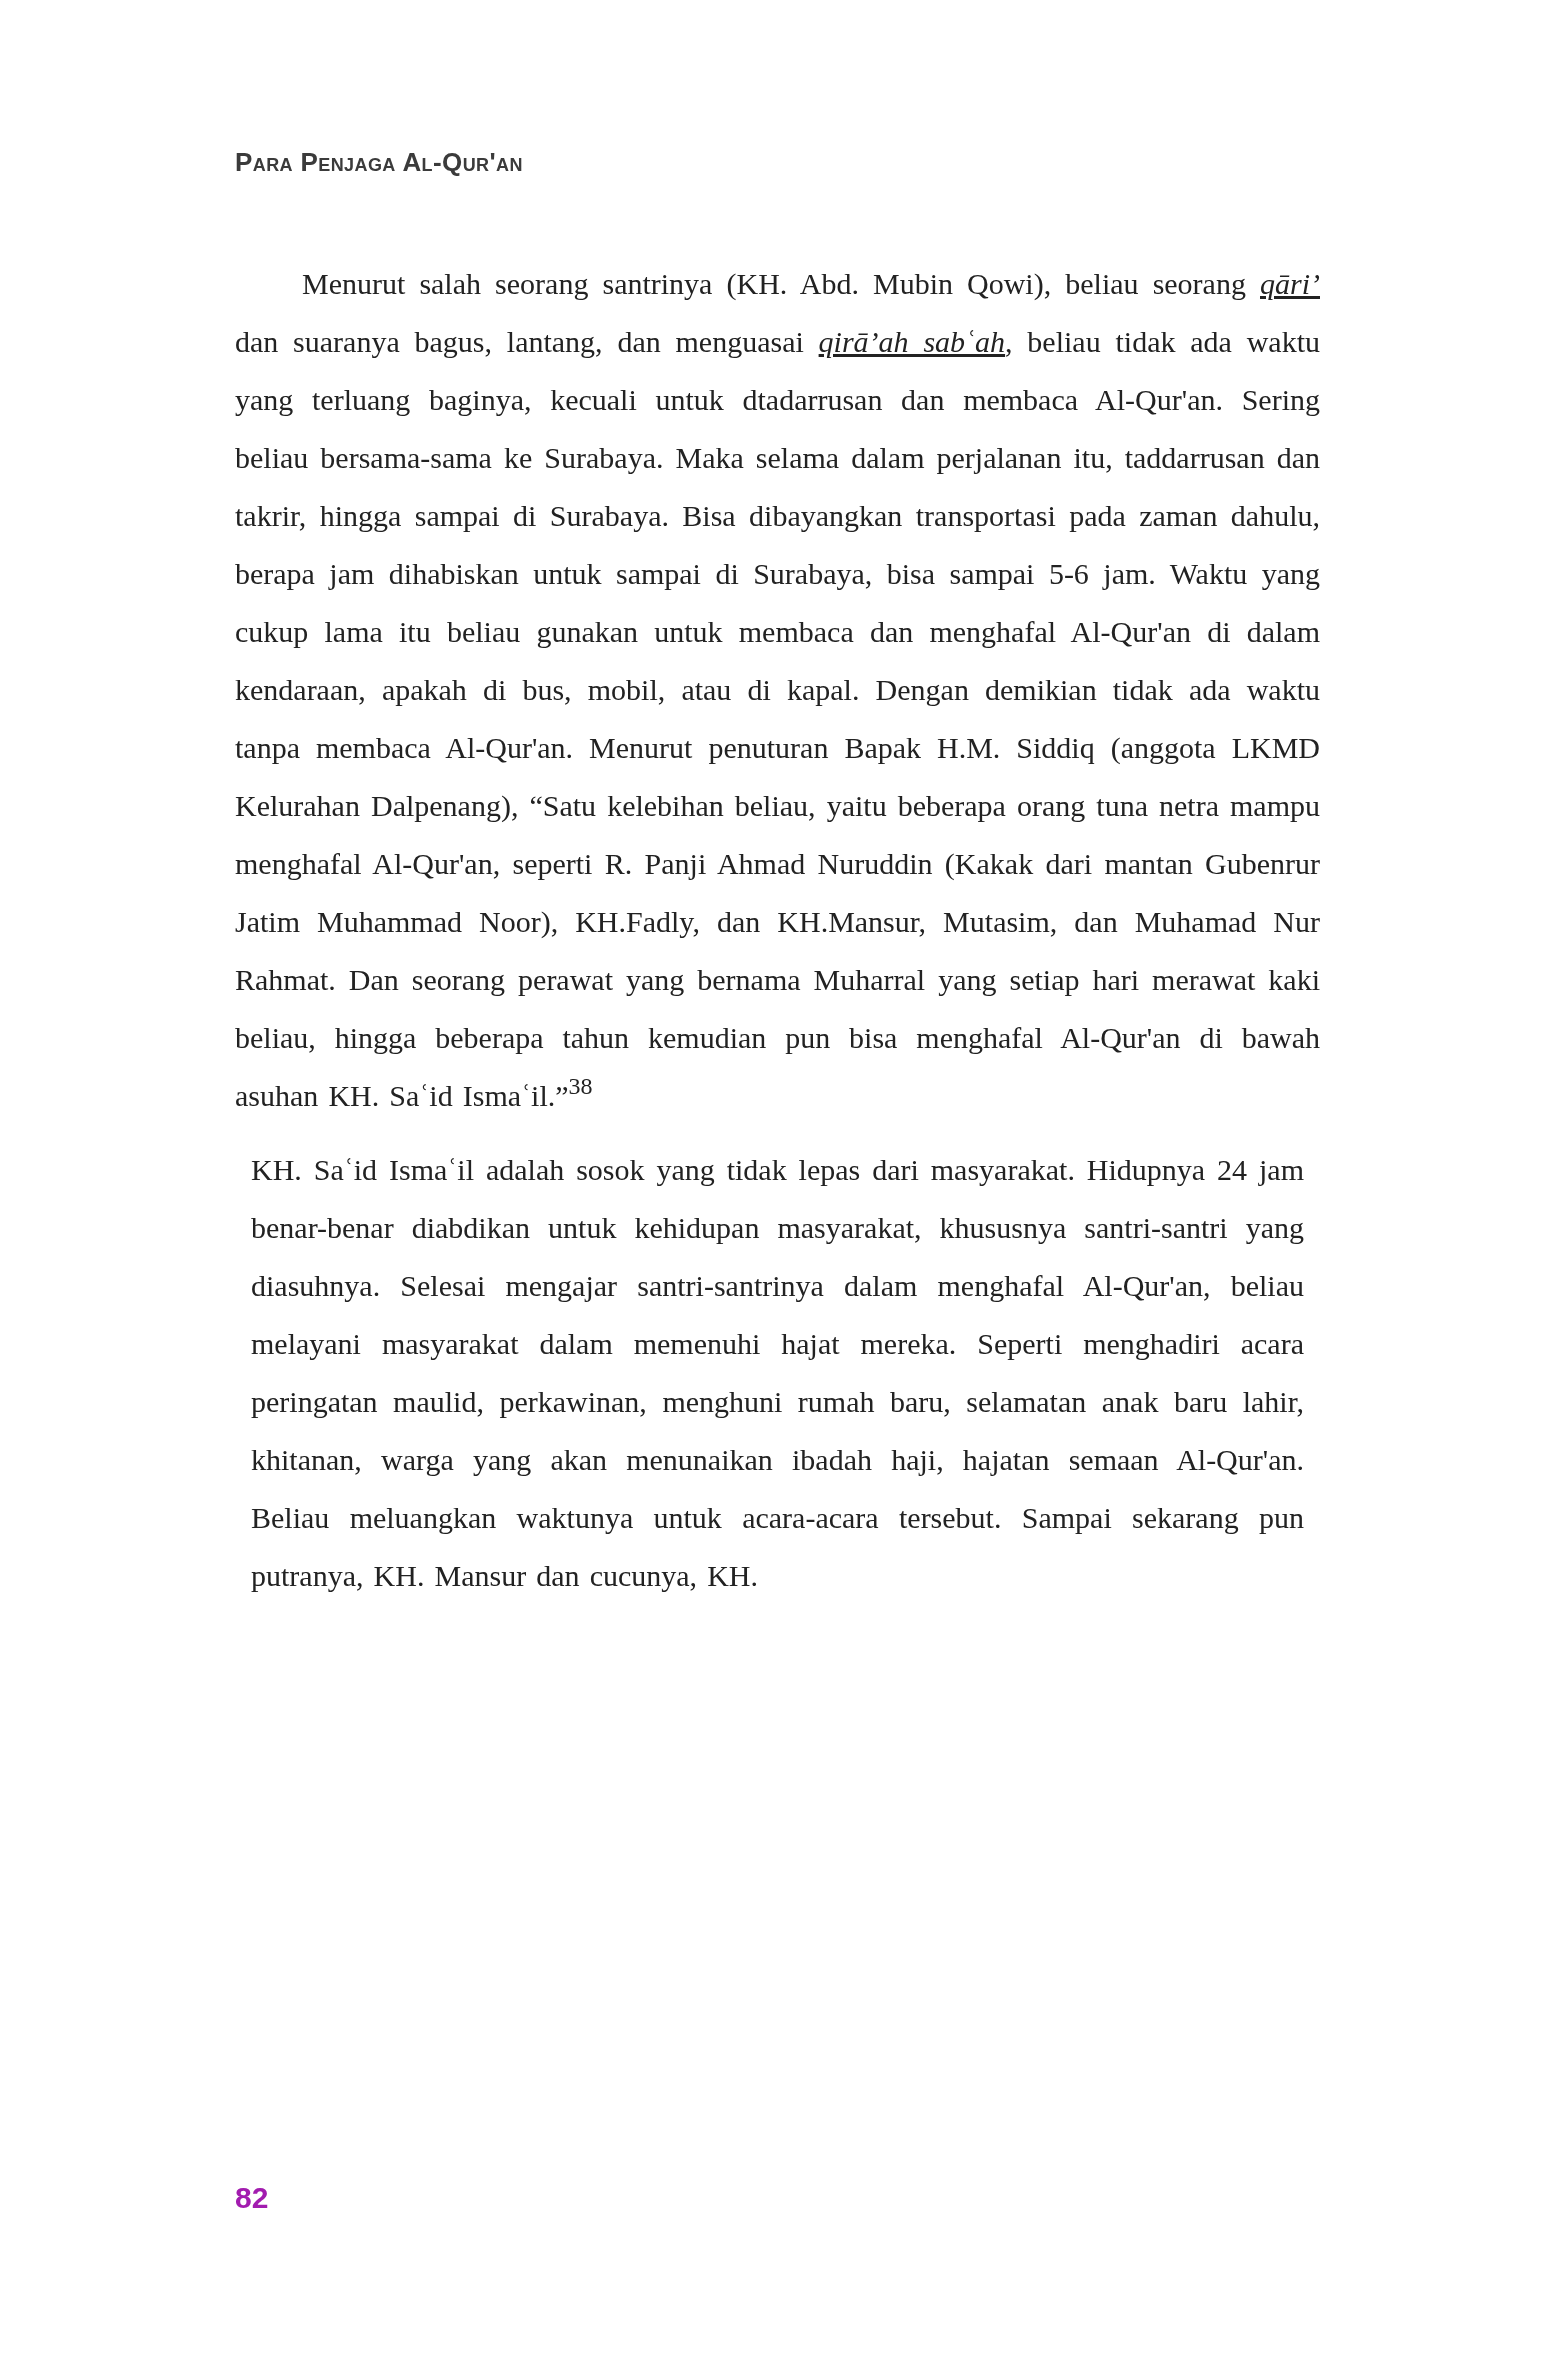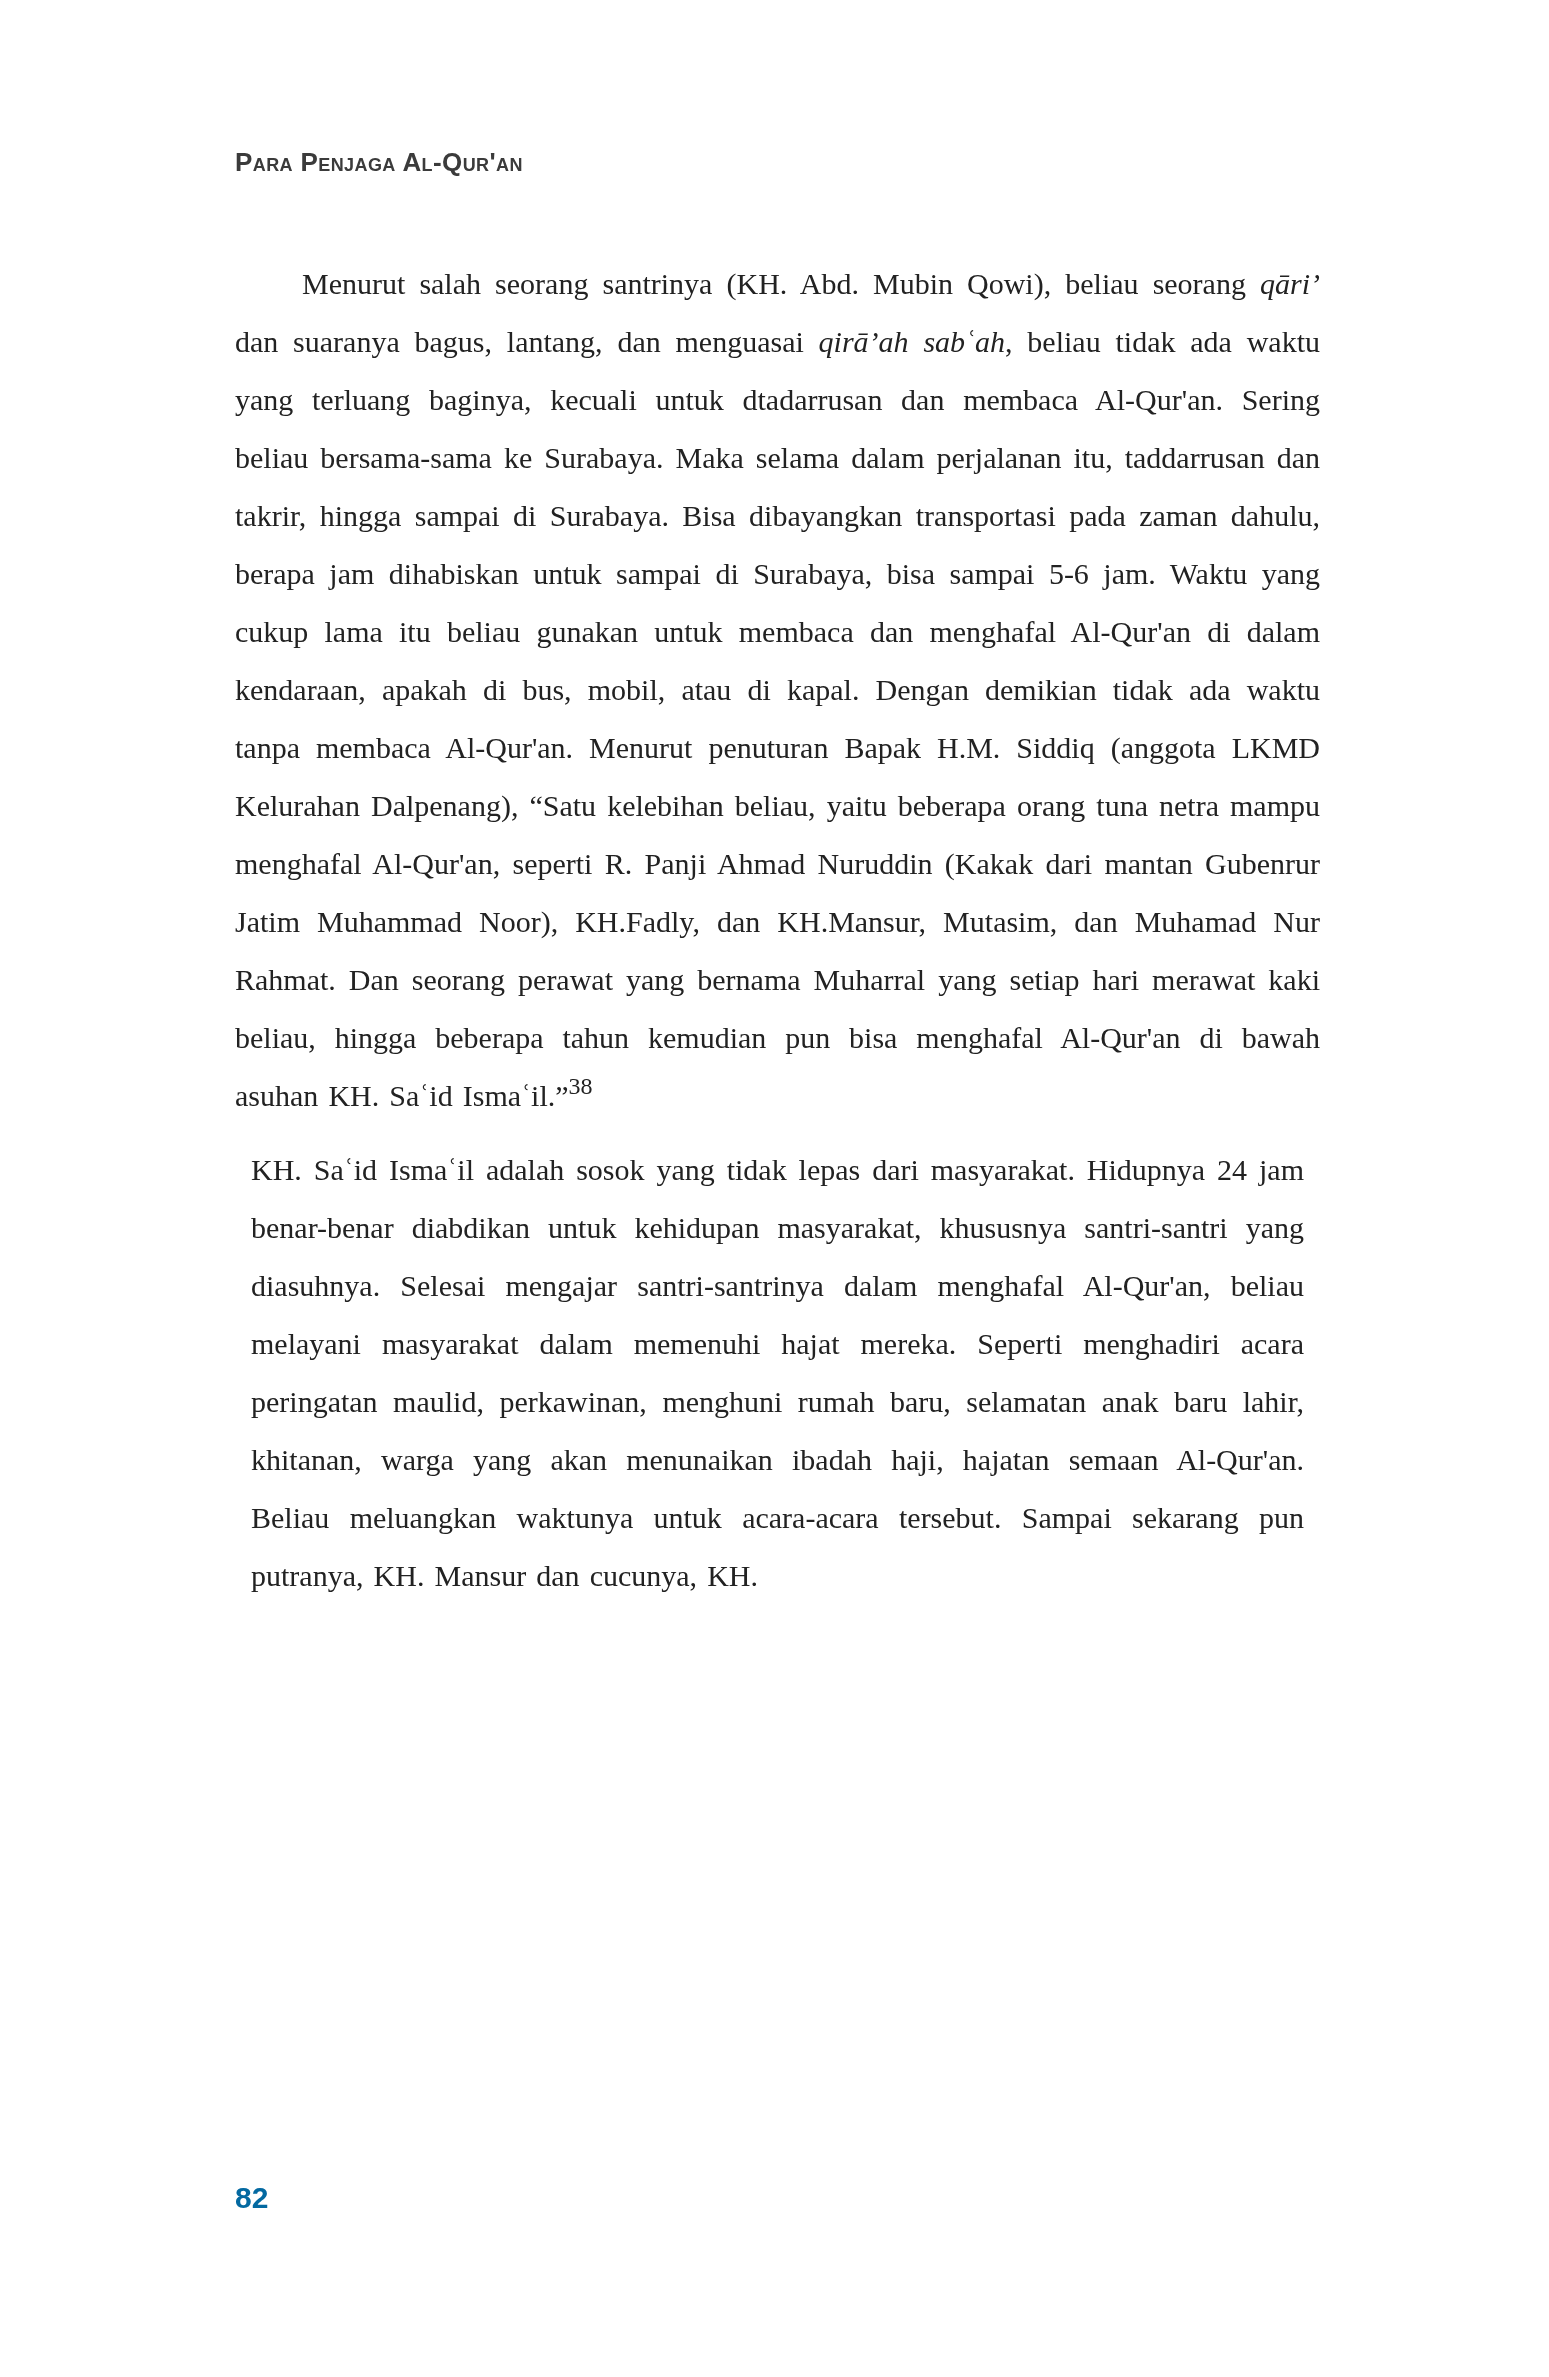--- a/index.html
+++ b/index.html
@@ -37,20 +37,21 @@
   }
   .para-1 {
     text-indent: 67px;
     margin: 0;
   }
   .para-2 {
     margin: 16px;
   }
   .italic-term {
     font-style: italic;
+    text-decoration: underline;
   }
   sup.footnote {
     font-size: 24px;
     line-height: 0;
     vertical-align: 12.3px;
   }
   .section-heading {
     font-size: 32px;
     font-weight: 700;
     color: #1c1c1c;
@@ -61,21 +62,21 @@
     display: inline-block;
     width: 54px;
   }
   .page-number {
     position: absolute;
     left: 235px;
     top: 2181px;
     font-family: "Liberation Sans", sans-serif;
     font-weight: 700;
     font-size: 30px;
-    color: #0369a1;
+    color: #a21caf;
   }
 </style>
 </head>
 <body>
 
 <div class="page">
 
   <div class="running-header">Para Penjaga Al-Qur'an</div>
 
   <p class="body-text para-1"><span>Menurut salah seorang santrinya (KH. Abd. Mubin Qowi), beliau seorang </span><span class="italic-term">qāri’</span><span> dan suaranya bagus, lantang, dan menguasai </span><span class="italic-term">qirā’ah sabʿah</span><span>, beliau tidak ada waktu yang terluang baginya, kecuali untuk dtadarrusan dan membaca Al-Qur'an. Sering beliau bersama-sama ke Surabaya. Maka selama dalam perjalanan itu, taddarrusan dan takrir, hingga sampai di Surabaya. Bisa dibayangkan transportasi pada zaman dahulu, berapa jam dihabiskan untuk sampai di Surabaya, bisa sampai 5-6 jam. Waktu yang cukup lama itu beliau gunakan untuk membaca dan menghafal Al-Qur'an di dalam kendaraan, apakah di bus, mobil, atau di kapal. Dengan demikian tidak ada waktu tanpa membaca Al-Qur'an. Menurut penuturan Bapak H.M. Siddiq (anggota LKMD Kelurahan Dalpenang), “Satu kelebihan beliau, yaitu beberapa orang tuna netra mampu menghafal Al-Qur'an, seperti R. Panji Ahmad Nuruddin (Kakak dari mantan Gubenrur Jatim Muhammad Noor), KH.Fadly, dan KH.Mansur, Mutasim, dan Muhamad Nur Rahmat. Dan seorang perawat yang bernama Muharral yang setiap hari merawat kaki beliau, hingga beberapa tahun kemudian pun bisa menghafal Al-Qur'an di bawah asuhan KH. Saʿid Ismaʿil.”</span><sup class="footnote">38</sup></p>

